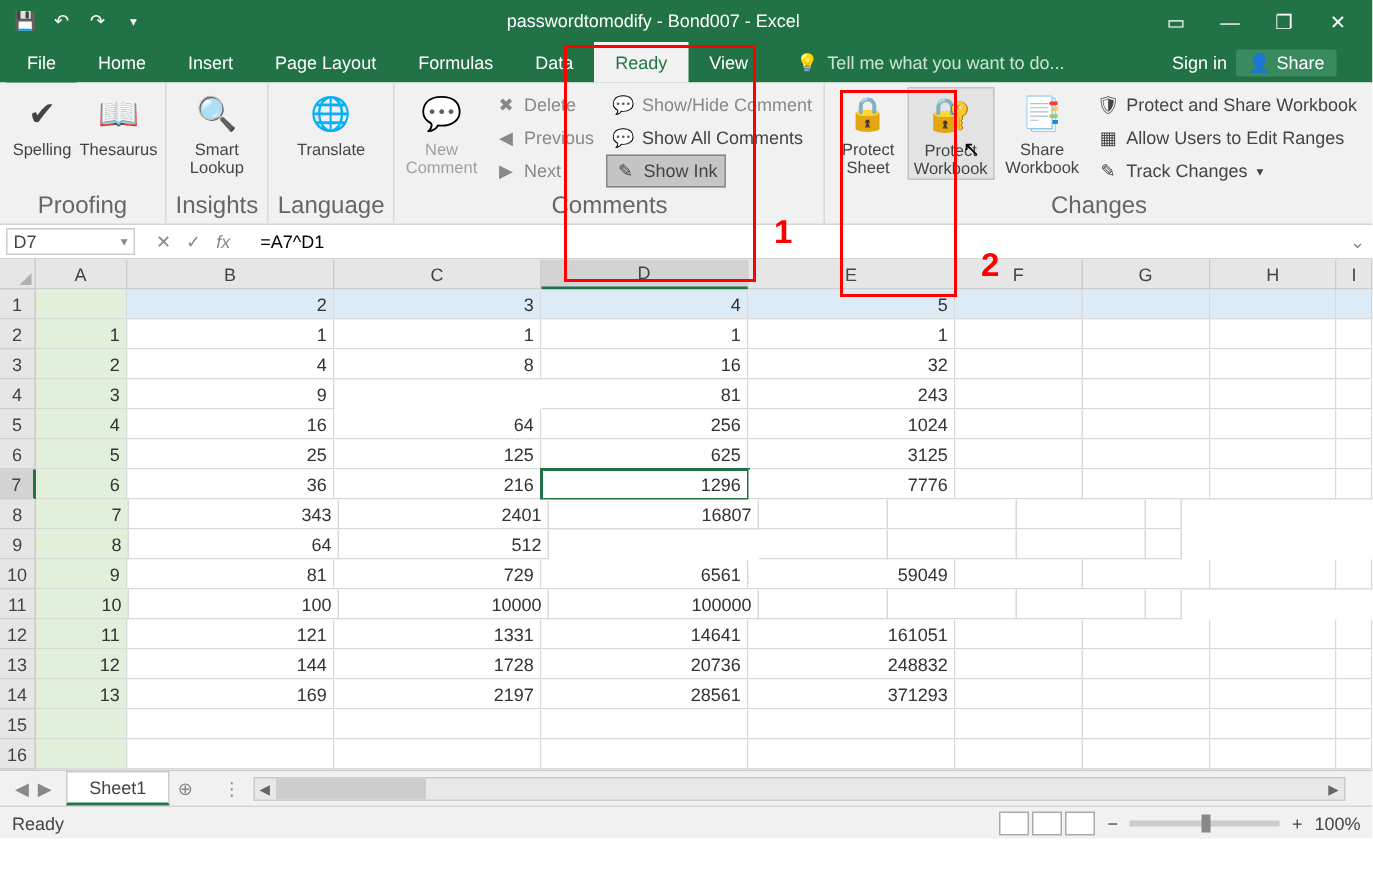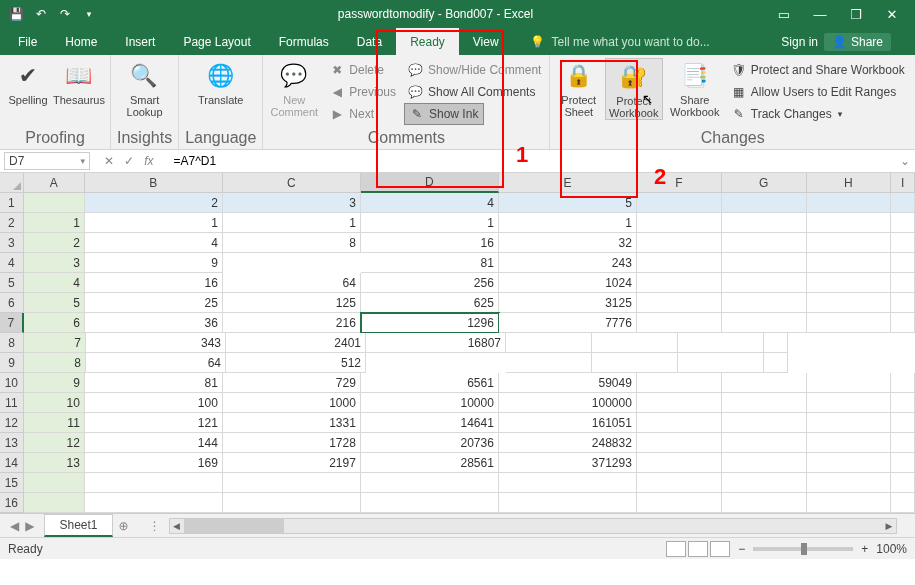--- a/index.html
+++ b/index.html
@@ -379,21 +379,20 @@
         <div class="cell" style="width: 140px;">59049</div>
         <div class="cell" style="width: 86px;"></div>
         <div class="cell" style="width: 86px;"></div>
         <div class="cell" style="width: 86px;"></div>
         <div class="cell" style="width: 24px;"></div>
       </div>
       <div class="rowstrip">
         <div class="rowhdr">11</div>
         <div class="cell colA" style="width: 62px;">10</div>
         <div class="cell" style="width: 140px;">100</div>
-        <div class="cell" style="width: 140px;">1000</div>
         <div class="cell" style="width: 140px;">10000</div>
         <div class="cell" style="width: 140px;">100000</div>
         <div class="cell" style="width: 86px;"></div>
         <div class="cell" style="width: 86px;"></div>
         <div class="cell" style="width: 86px;"></div>
         <div class="cell" style="width: 24px;"></div>
       </div>
       <div class="rowstrip">
         <div class="rowhdr">12</div>
         <div class="cell colA" style="width: 62px;">11</div>

